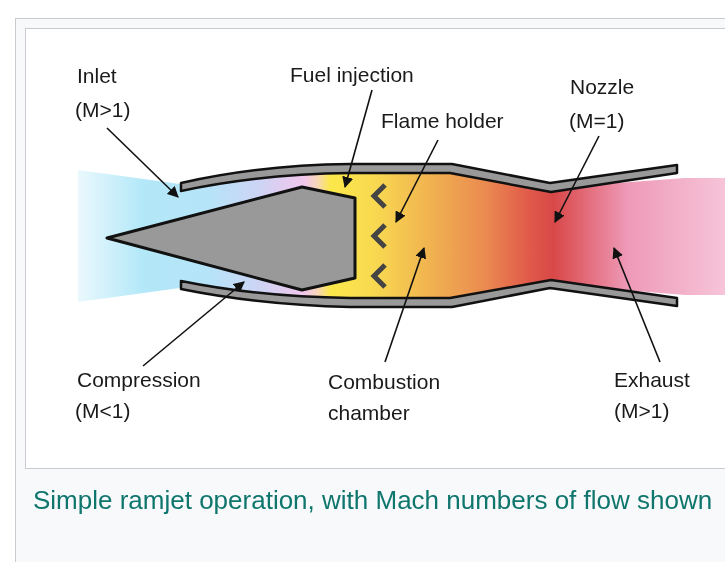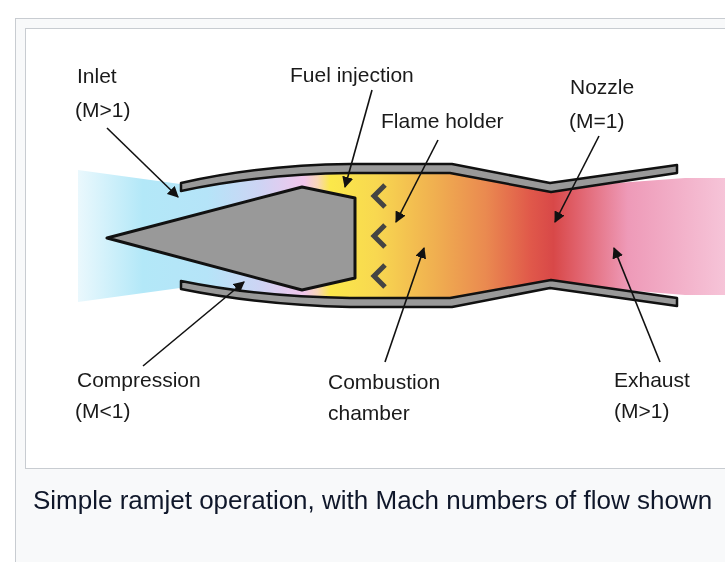--- a/index.html
+++ b/index.html
@@ -9,21 +9,21 @@
     background:#f8f9fa; border:1px solid #c8ccd1; box-sizing:border-box;
   }
   .image-box {
     position:absolute; left:25px; top:28px; width:710px; height:441px;
     background:#ffffff; border:1px solid #c8ccd1; box-sizing:border-box;
   }
   svg.diagram { position:absolute; left:0; top:0; }
   .lbl { font-family:"Liberation Sans", sans-serif; font-size:21px; fill:#1a1a1a; }
   .caption {
     position:absolute; left:33px; top:478px; width:680px;
-    font-size:26px; line-height:44px; color:#0f172a;
+    font-size:26px; line-height:44px; color:#0f766e;
     font-family:"Liberation Sans", sans-serif;
   }
 </style>
 </head>
 <body>
 
 <div class="thumb-frame"></div>
 <div class="image-box"></div>
 
 <svg class="diagram" width="725" height="562" viewBox="0 0 725 562">

